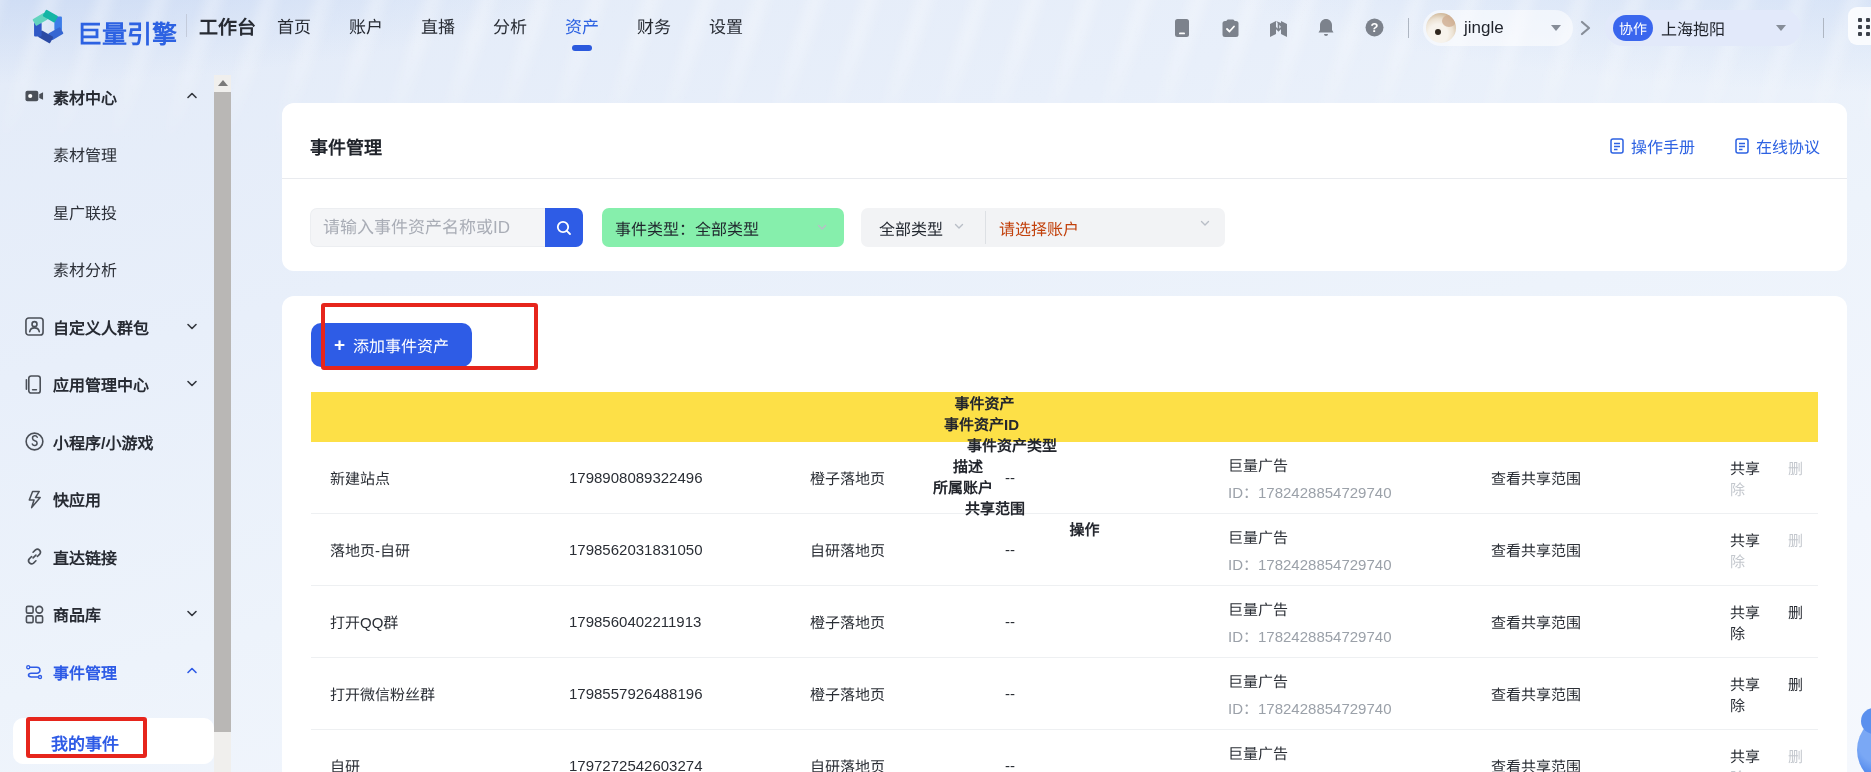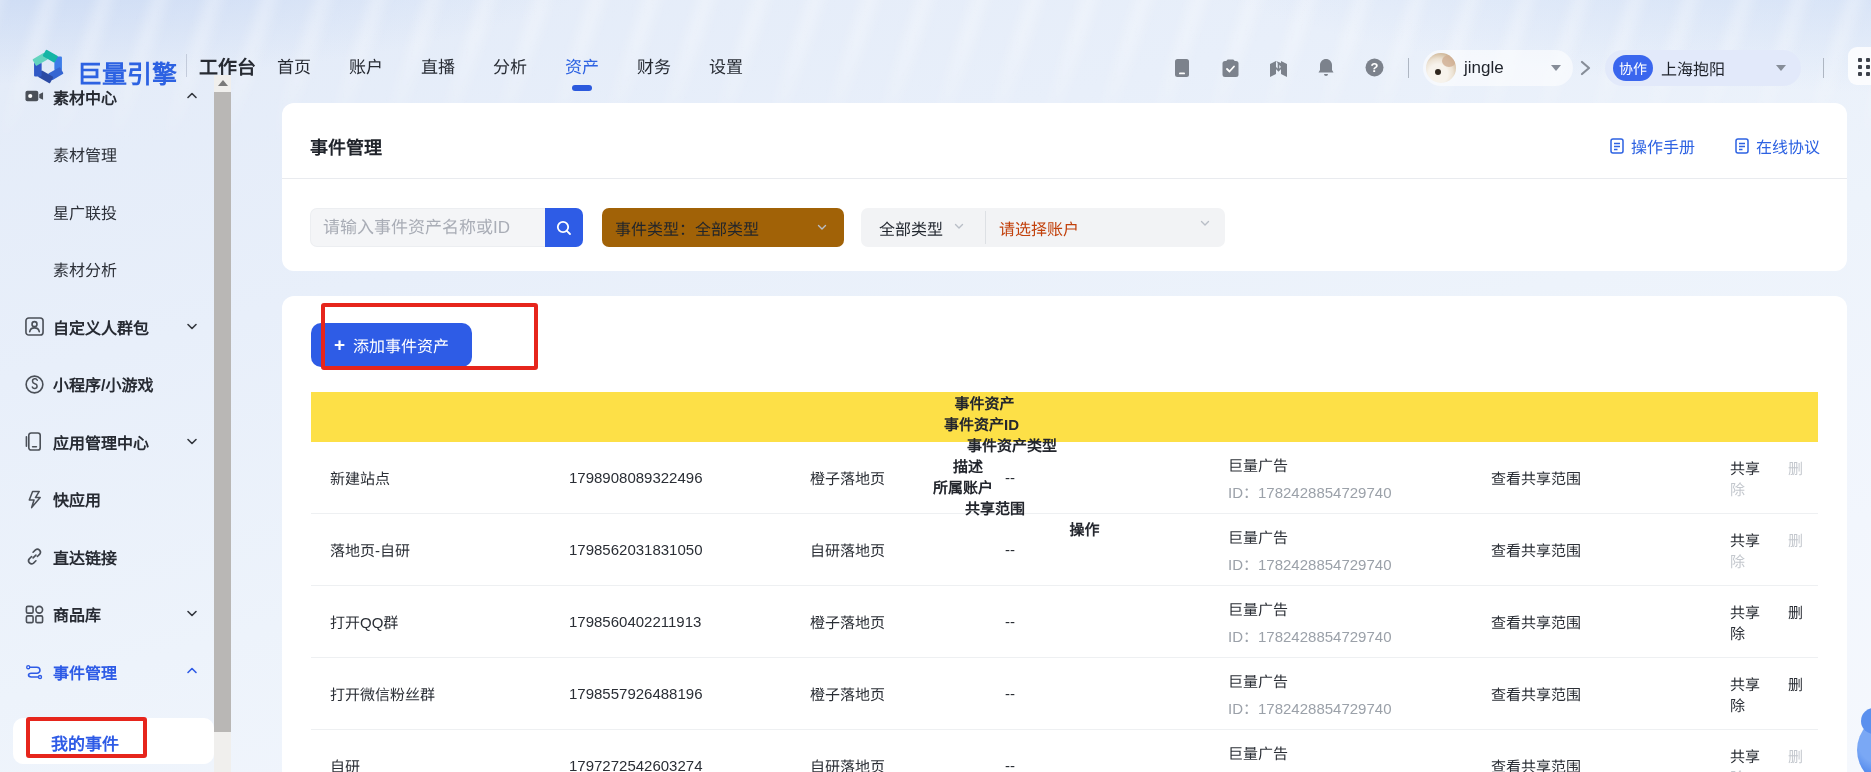--- a/index.html
+++ b/index.html
@@ -15,21 +15,21 @@
 }
 
 .streaks {
   position:absolute; left:-20px; top:-20px; width:1911px; height:220px; filter:blur(5px);
   background:repeating-linear-gradient(108deg, rgba(255,255,255,0.0) 0 8px, rgba(255,255,255,0.34) 20px, rgba(255,255,255,0.0) 34px 52px);
   -webkit-mask-image:linear-gradient(180deg,#000 0,#000 60px,transparent 170px);
   mask-image:linear-gradient(180deg,#000 0,#000 60px,transparent 170px);
   pointer-events:none;
 }
 
-.nav { position:absolute; left:0; top:0; width:1871px; height:55px;margin-top:40px; }
+.nav { position:absolute; left:0; top:0; width:1871px; height:55px; }
 .logo { position:absolute; left:29px; top:6px; width:38px; height:41px; }
 .logotext { position:absolute; left:77px; top:14px; font-size:25px; font-weight:bold; color:#2d62e2; letter-spacing:0px; }
 .logodiv { position:absolute; left:186px; top:14px; width:1px; height:23px; background:#c3cbdb; }
 .navmenu { position:absolute; left:199px; top:0; height:55px; display:flex; align-items:center; }
 .navitem { font-size:17px; color:#272b33; margin-right:38px; position:relative; height:55px; line-height:55px; }
 .navitem.first { font-size:19px; font-weight:bold; margin-right:21px; }
 .navitem.active { color:#2d62e2; }
 .navitem.active::after { content:""; position:absolute; left:50%; transform:translateX(-50%); bottom:4px; width:20px; height:6px; border-radius:3px; background:#2b59dd; }
 .navicons { position:absolute; left:1158px; top:0; height:55px; display:flex; align-items:center; color:#7c828c; }
 .navicons svg { display:block; }
@@ -70,21 +70,21 @@
 .card { position:absolute; background:#fff; border-radius:12px; }
 .card1 { left:282px; top:103px; width:1565px; height:168px; }
 .card1 h1 { position:absolute; left:28px; top:30px; font-size:18px; color:#20242b; }
 .c1links { position:absolute; right:27px; top:31px; display:flex; font-size:16px; color:#2d62e2; }
 .c1links .lk { display:flex; align-items:center; margin-left:39px; }
 .c1links svg { margin-right:6px; }
 .c1div { position:absolute; left:0; top:75px; width:1565px; height:1px; background:#e9ebef; }
 .srow { position:absolute; left:28px; top:105px; height:39px; display:flex; }
 .sinput { white-space:nowrap; width:235px; height:39px; background:#f4f5f7; border:1px solid #eceef1; border-right:none; border-radius:7px 0 0 7px; line-height:37px; padding-left:12px; font-size:17px; color:#a9adb6; }
 .sbtn { width:38px; height:39px; background:#2e5ce6; border-radius:0 7px 7px 0; display:flex; align-items:center; justify-content:center; }
-.sel1 { white-space:nowrap; margin-left:19px; width:242px; height:39px; background:#a16207; border-radius:7px; display:flex; align-items:center; font-size:16px; color:#1f242c; }
+.sel1 { white-space:nowrap; margin-left:19px; width:242px; height:39px; background:#86efac; border-radius:7px; display:flex; align-items:center; font-size:16px; color:#1f242c; }
 .sel1 .t { margin-left:13px; }
 .sel1 .ch { margin-left:auto; margin-right:16px; }
 .selgroup { margin-left:17px; width:364px; height:39px; background:#f2f3f5; border-radius:7px; display:flex; align-items:center; font-size:16px;font-family:Liberation Mono, monospace; }
 .selgroup .g1 { width:124px; display:flex; align-items:center; color:#1f242c; }
 .selgroup .g1 .t { margin-left:18px; }
 .selgroup .g1 .ch { margin-left:10px; }
 .selgroup .gdiv { width:1px; height:33px; background:#dde0e4; }
 .selgroup .g2 { flex:1; display:flex; color:#c2410c; }
 .selgroup .g2 .t { margin-left:13px; }
 .selgroup .g2 .ch { margin-left:auto; margin-right:14px; }
@@ -232,38 +232,38 @@
         </svg>
       </span>
     <span class="slabel">自定义人群包</span>
     <span class="chev"><svg class="chv" viewBox="0 0 12 12">
           <path d="M2 4.5 L6 8.5 L10 4.5" stroke="#33373e" stroke-width="1.6" fill="none" stroke-linecap="round" stroke-linejoin="round"></path>
         </svg></span>
   </div>
   <div class="sitem">
     <span class="sico">
         <svg viewBox="0 0 20 20" width="19" height="19">
-          <circle cx="10" cy="10" r="8.8" fill="none" stroke="#4b5058" stroke-width="1.7"></circle>
-          <path d="M12.9 5.6 a2.6 2.6 0 0 0 -5 1.1 c0 1.5 1.2 2.1 2.4 2.4 c1.2 0.3 2.4 0.9 2.4 2.4 a2.6 2.6 0 0 1 -5 1.1" fill="none" stroke="#4b5058" stroke-width="1.6" stroke-linecap="round"></path>
-        </svg>
-      </span>
-    <span class="slabel">小程序/小游戏</span>
-  </div>
-  <div class="sitem">
-    <span class="sico">
-        <svg viewBox="0 0 20 20" width="19" height="19">
           <rect x="4" y="1" width="12" height="18" rx="2.5" fill="none" stroke="#4b5058" stroke-width="1.7"></rect>
           <path d="M1.5 5 L1.5 15" stroke="#4b5058" stroke-width="1.7" stroke-linecap="round"></path>
           <path d="M8 15.5 L12 15.5" stroke="#4b5058" stroke-width="1.7" stroke-linecap="round"></path>
         </svg>
       </span>
     <span class="slabel">应用管理中心</span>
     <span class="chev"><svg class="chv" viewBox="0 0 12 12">
           <path d="M2 4.5 L6 8.5 L10 4.5" stroke="#33373e" stroke-width="1.6" fill="none" stroke-linecap="round" stroke-linejoin="round"></path>
         </svg></span>
+  </div>
+  <div class="sitem">
+    <span class="sico">
+        <svg viewBox="0 0 20 20" width="19" height="19">
+          <circle cx="10" cy="10" r="8.8" fill="none" stroke="#4b5058" stroke-width="1.7"></circle>
+          <path d="M12.9 5.6 a2.6 2.6 0 0 0 -5 1.1 c0 1.5 1.2 2.1 2.4 2.4 c1.2 0.3 2.4 0.9 2.4 2.4 a2.6 2.6 0 0 1 -5 1.1" fill="none" stroke="#4b5058" stroke-width="1.6" stroke-linecap="round"></path>
+        </svg>
+      </span>
+    <span class="slabel">小程序/小游戏</span>
   </div>
   <div class="sitem">
     <span class="sico">
         <svg viewBox="0 0 20 20" width="19" height="19">
           <path d="M8 1.5 L15 1.5 L11 8 L16 8 L7 18.5 L9.5 10.5 L4.5 10.5 Z" fill="none" stroke="#4b5058" stroke-width="1.6" stroke-linejoin="round"></path>
         </svg>
       </span>
     <span class="slabel">快应用</span>
   </div>
   <div class="sitem">

